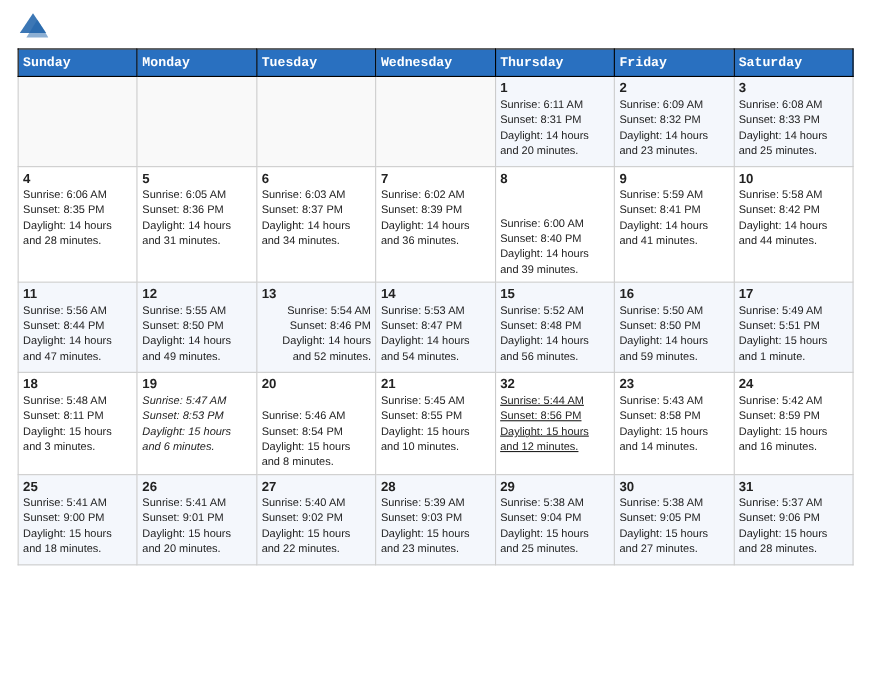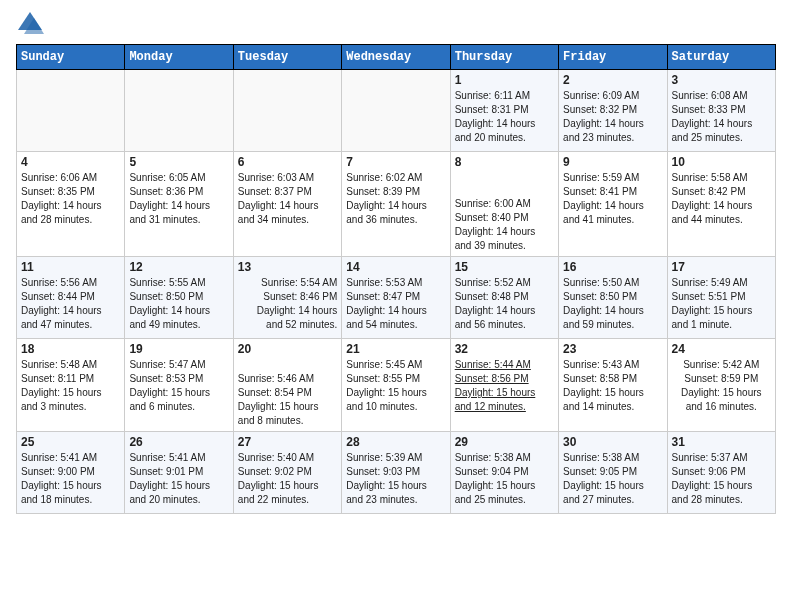--- a/index.html
+++ b/index.html
@@ -262,21 +262,21 @@
         <tr>
           <td>
             <span class="day-num">18</span>
             <div class="day-info" style="white-space: pre-line;">Sunrise: 5:48 AM
 Sunset: 8:11 PM
 Daylight: 15 hours
 and 3 minutes.</div>
           </td>
           <td>
             <span class="day-num">19</span>
-            <div class="day-info" style="white-space: pre-line;">Sunrise: 5:47 AM
+            <div class="day-info" style="white-space: pre-line; font-style: italic;">Sunrise: 5:47 AM
 Sunset: 8:53 PM
 Daylight: 15 hours
 and 6 minutes.</div>
           </td>
           <td>
             <span class="day-num">20</span>
             <div class="day-info" style="white-space: pre-line; margin-top: 16px;">Sunrise: 5:46 AM
 Sunset: 8:54 PM
 Daylight: 15 hours
 and 8 minutes.</div>
@@ -297,21 +297,21 @@
           </td>
           <td>
             <span class="day-num">23</span>
             <div class="day-info" style="white-space: pre-line;">Sunrise: 5:43 AM
 Sunset: 8:58 PM
 Daylight: 15 hours
 and 14 minutes.</div>
           </td>
           <td>
             <span class="day-num">24</span>
-            <div class="day-info" style="white-space: pre-line; text-align: center;">Sunrise: 5:42 AM
+            <div class="day-info" style="white-space: pre-line;">Sunrise: 5:42 AM
 Sunset: 8:59 PM
 Daylight: 15 hours
 and 16 minutes.</div>
           </td>
         </tr>
         <tr>
           <td>
             <span class="day-num">25</span>
             <div class="day-info" style="white-space: pre-line;">Sunrise: 5:41 AM
 Sunset: 9:00 PM

